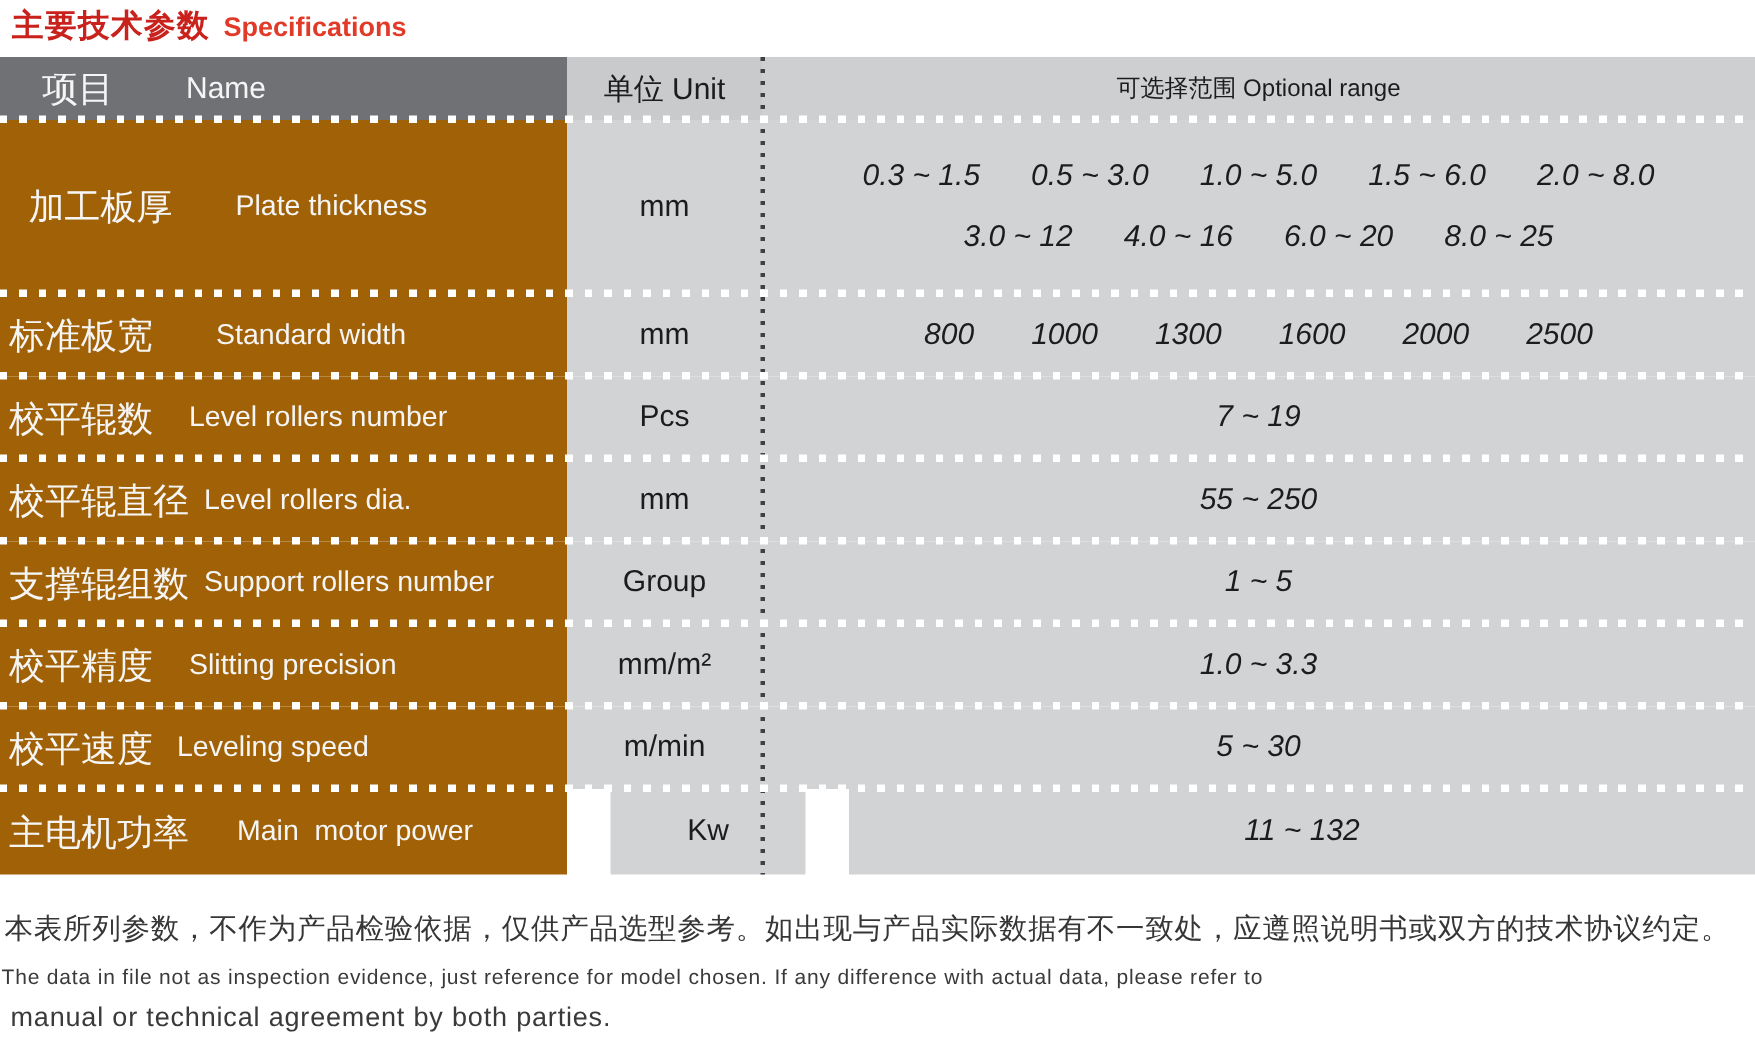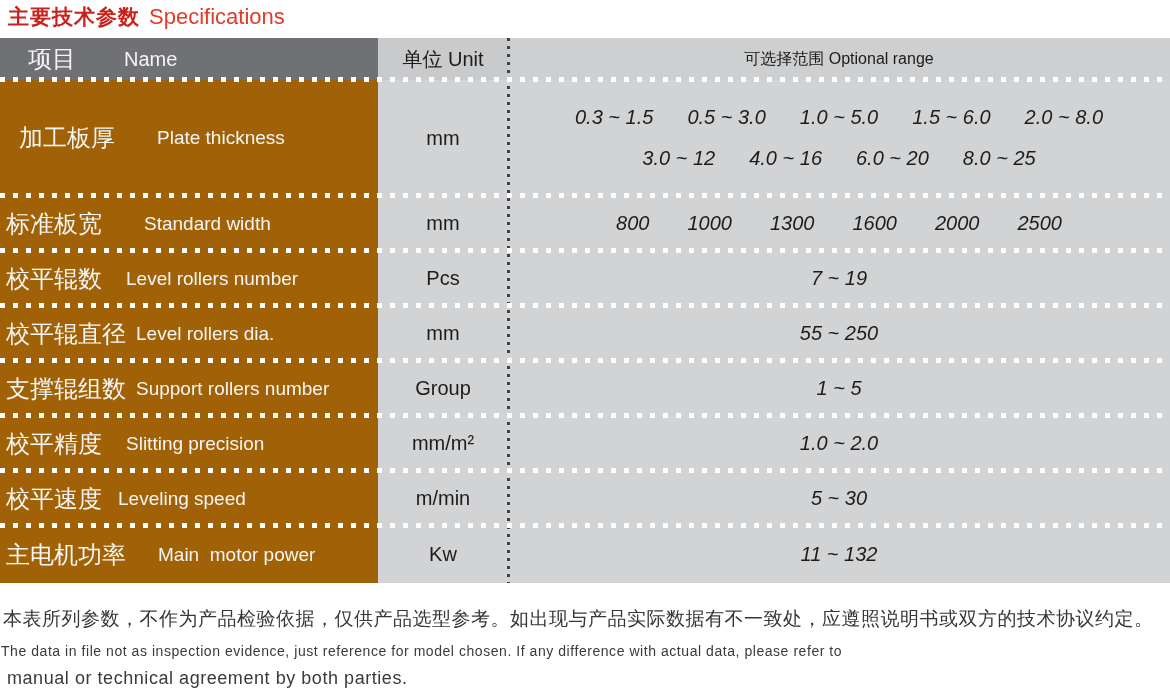--- a/index.html
+++ b/index.html
@@ -7,29 +7,29 @@
   body {
     width: 1170px; height: 700px;
     font-family: "Liberation Sans", "DejaVu Sans", sans-serif;
     overflow: hidden;
   }
   .page { position: relative; width: 1170px; height: 700px; background: #ffffff; }
 
   
   .title { position: absolute; top: 3px; left: 8px; white-space: nowrap; }
   .title-cn { font-size: 21px; font-weight: bold; color: #c9211c; letter-spacing: 1px; }
-  .title-en { font-size: 22px; font-weight: normal; color: #e23a28; margin-left: 9px; }
+  .title-en { font-size: 18px; font-weight: bold; color: #e23a28; margin-left: 9px; }
 
   
   .spec-table { position: absolute; top: 38px; left: 0; width: 1170px; height: 545px; }
   .trow { position: relative; display: flex; width: 100%; }
   .h-hdr  { height: 42px; }
   .r-tall { height: 116px; }
   .r-std  { height: 55px; }
-  .r-last { height: 57px; }
+  .r-last { height: 57px; gap: 29px; }
 
   .cell { display: flex; align-items: center; }
   .cell.name  { width: 378px; background: #a16207; color: #f5f5f5; padding-left: 6px; }
   .cell.unit  { width: 130px; background: #d2d3d5; color: #1c1c1c; justify-content: center; font-size: 20px; }
   .cell.range { flex: 1; background: #d2d3d5; color: #1c1c1c; flex-direction: column; justify-content: center; font-size: 20px; }
 
   .trow.header .cell.name  { padding-left: 28px; background: #6f7175; }
   .trow.header .cell.unit  { background: #c9cacc; font-size: 20px; }
   .trow.header .cell.range { background: #cdcfd1; font-size: 16px; }
 
@@ -170,21 +170,21 @@
     </div>
 
     <div class="trow r-std">
       <div class="cell name">
         <span class="cn">校平精度</span>
         <span class="en g24">Slitting precision</span>
       </div>
       <div class="cell unit">mm/m²</div>
       <div class="cell range">
         <div class="rline">
-          <span class="rv">1.0 ~ 2.0</span>
+          <span class="rv">1.0 ~ 3.3</span>
         </div>
       </div>
       <div class="hdots"></div>
     </div>
 
     <div class="trow r-std">
       <div class="cell name">
         <span class="cn">校平速度</span>
         <span class="en g16">Leveling speed</span>
       </div>

